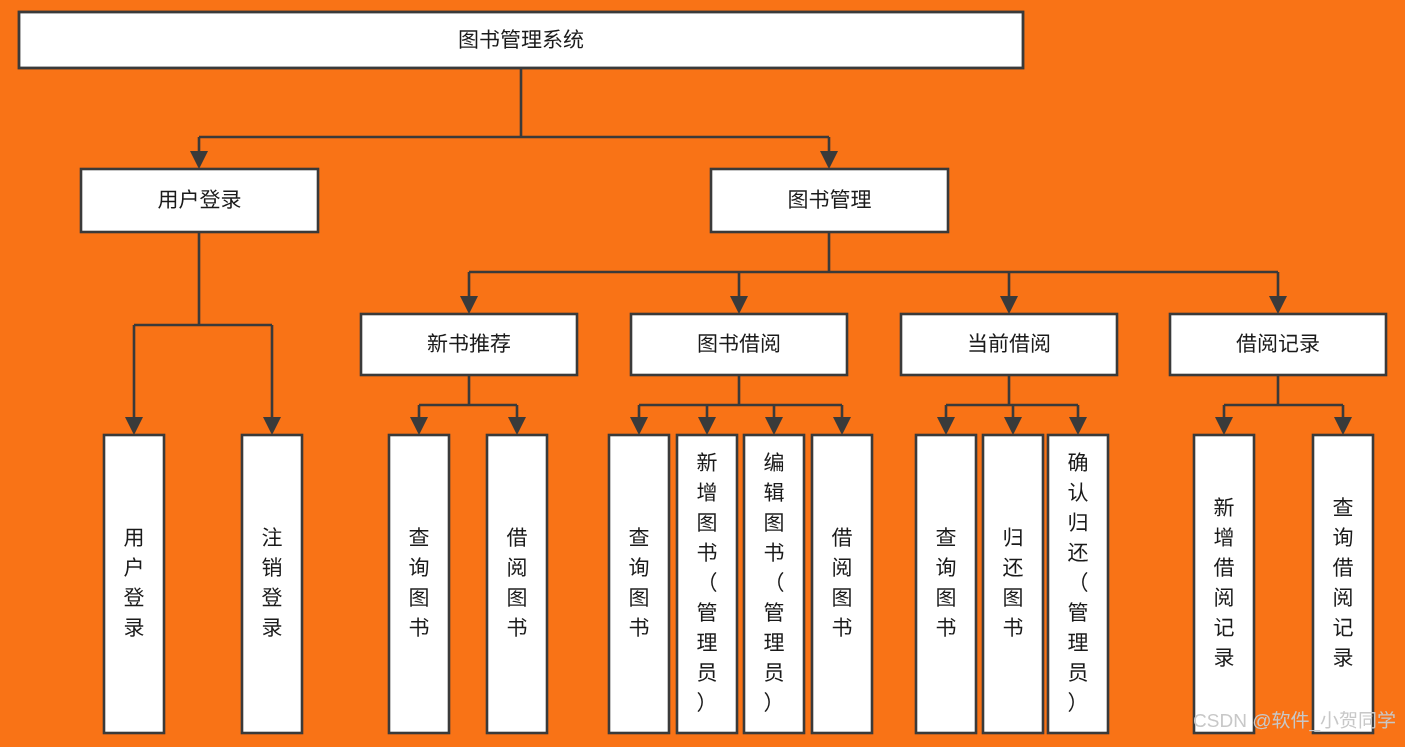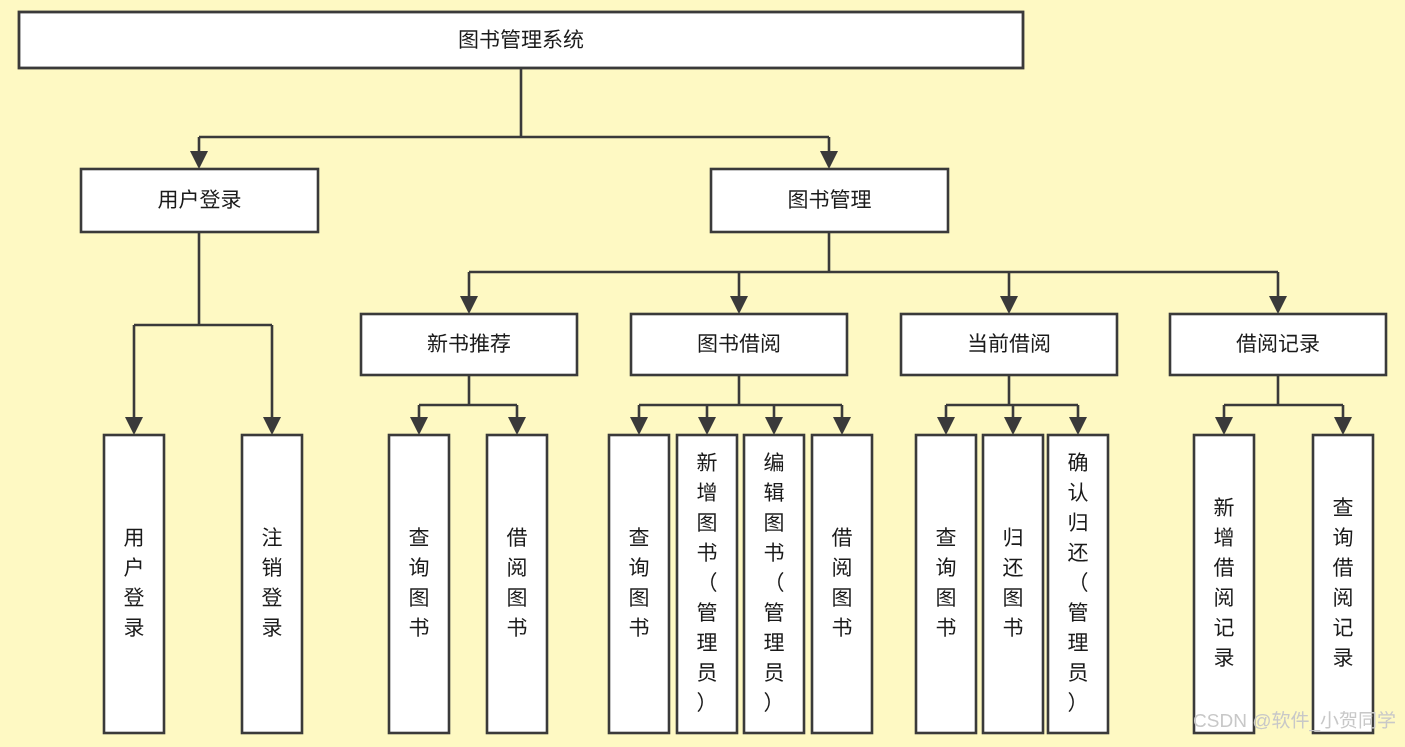--- a/index.html
+++ b/index.html
@@ -8,21 +8,21 @@
     padding: 0;
     background: #ffffff;
   }
   body {
     font-family: "Liberation Sans", "DejaVu Sans", sans-serif;
   }
   #diagram-root {
     position: relative;
     width: 1405px;
     height: 747px;
-    background: #fef9c3;
+    background: #f97316;
     overflow: hidden;
   }
   svg.diagram-canvas {
     position: absolute;
     left: 0;
     top: 0;
     width: 1405px;
     height: 747px;
     display: block;
   }

